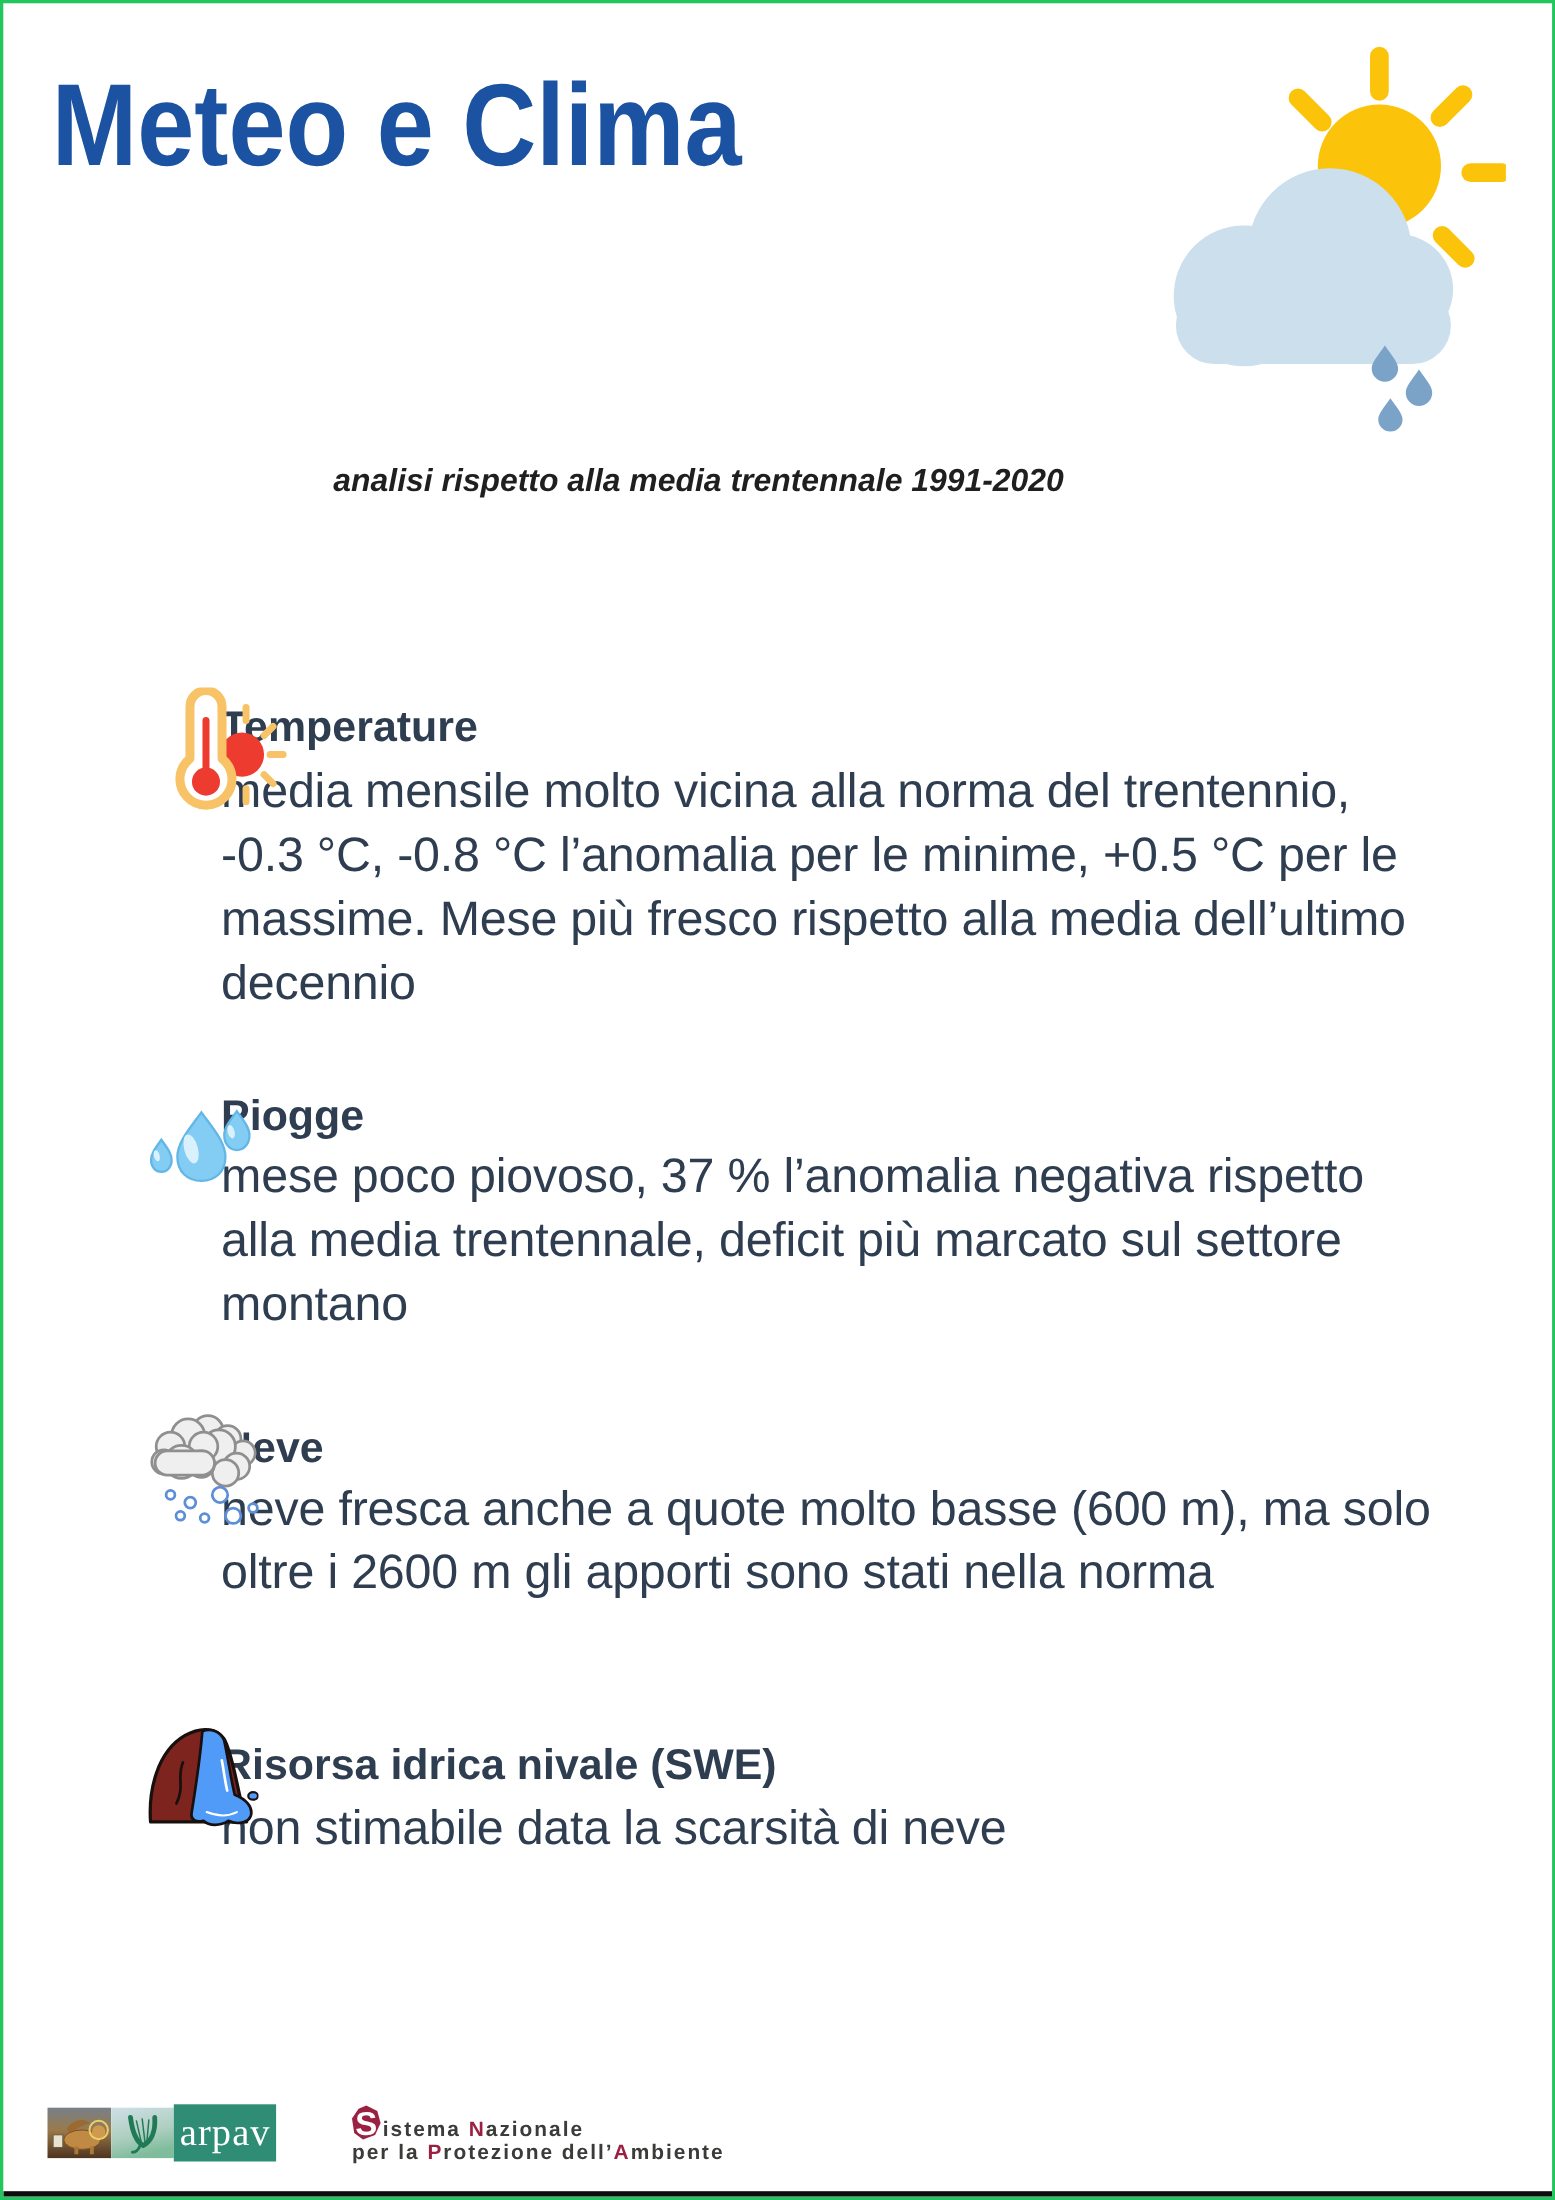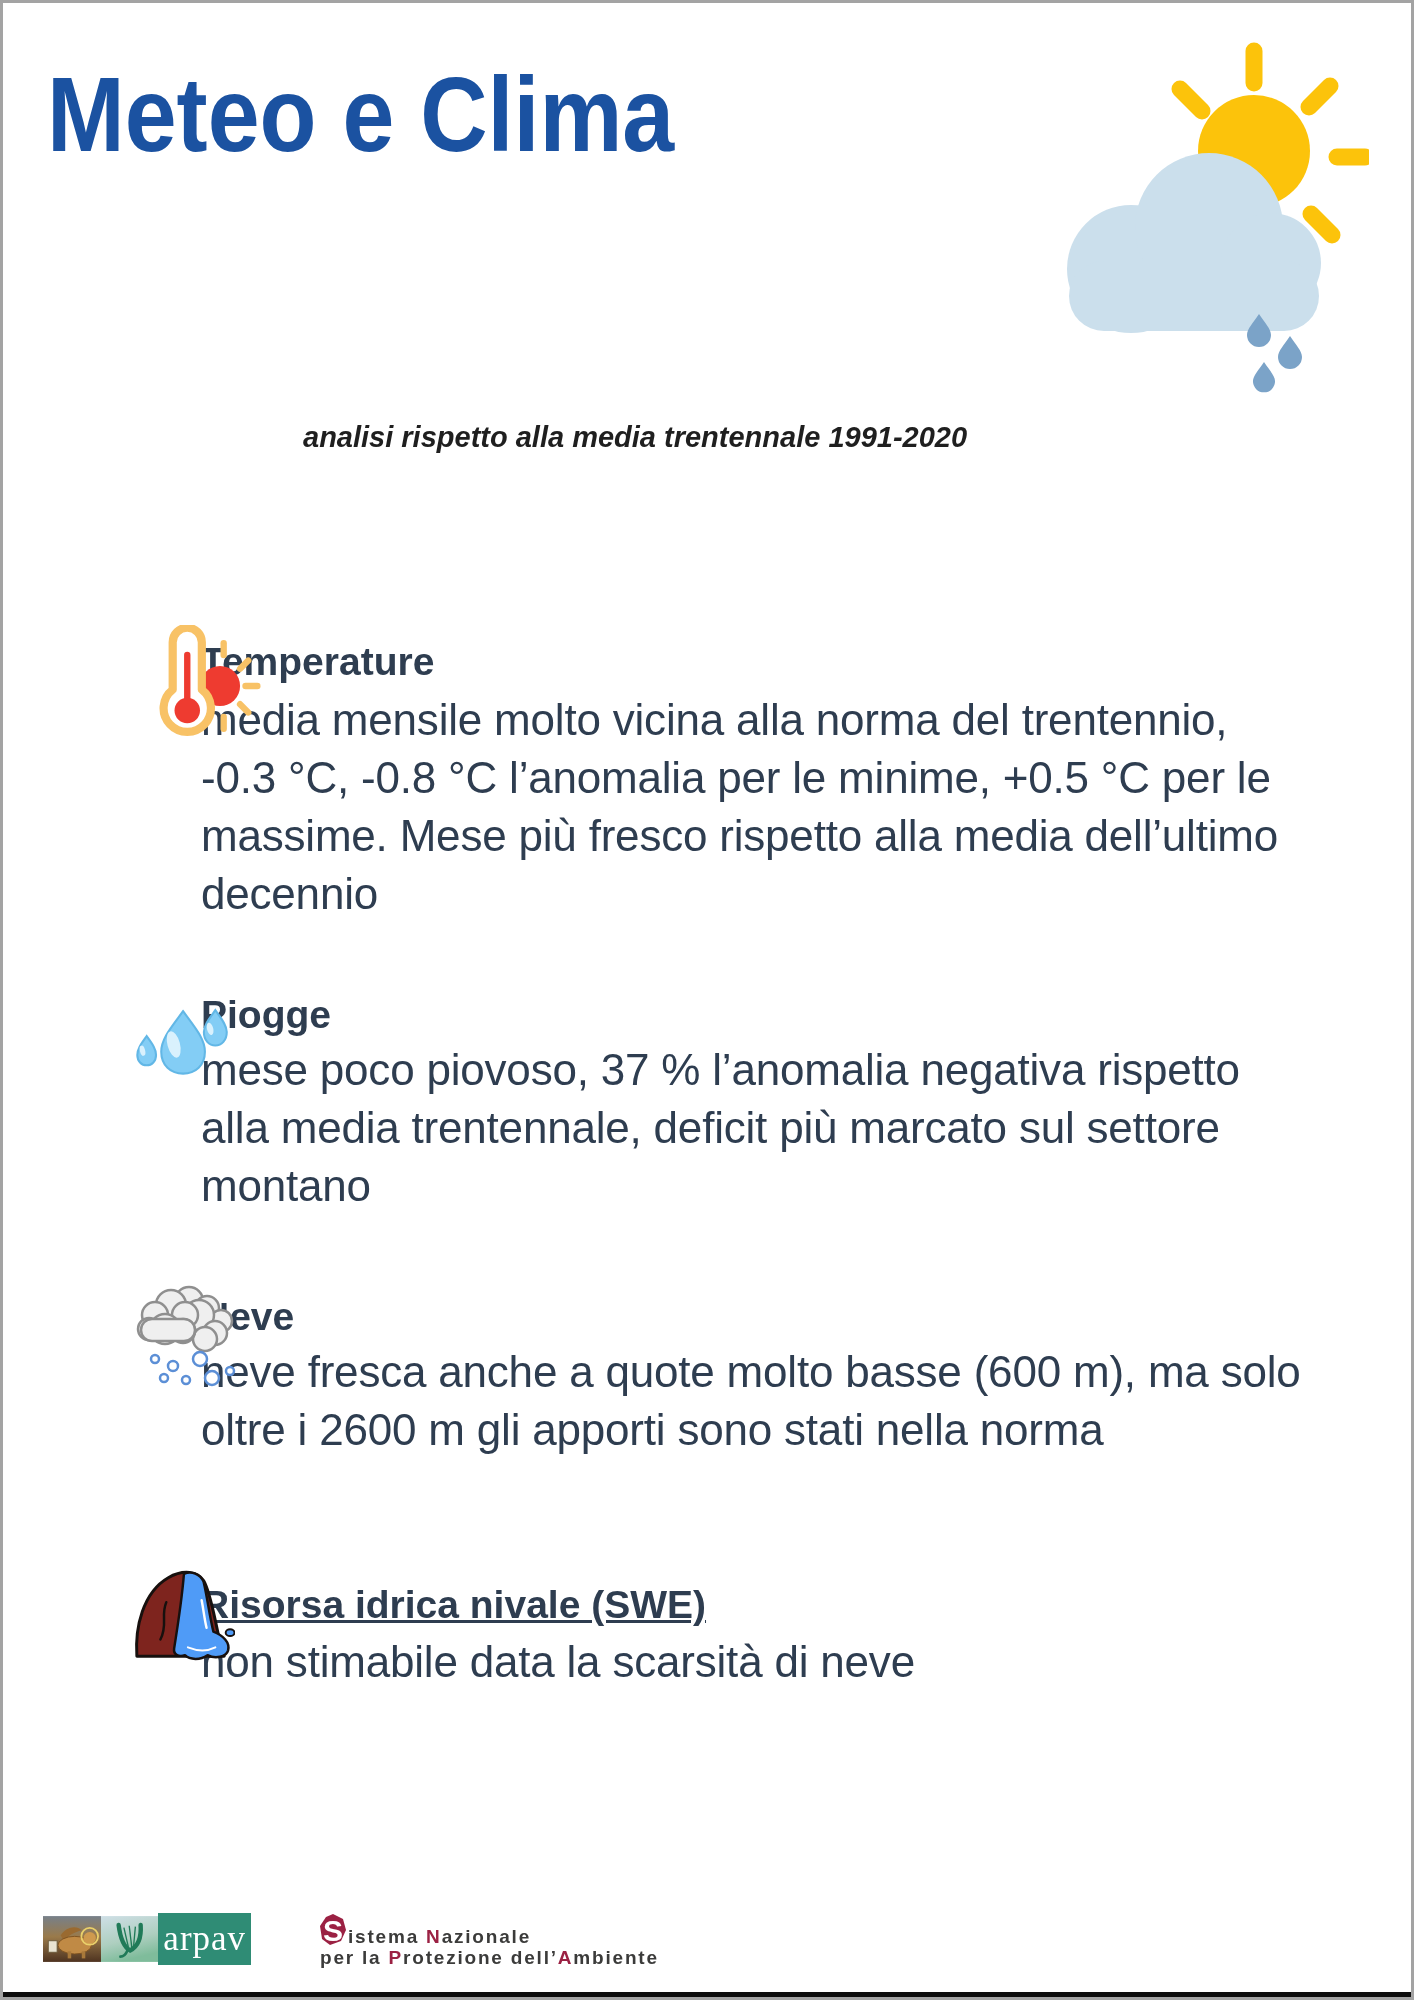--- a/index.html
+++ b/index.html
@@ -1,20 +1,20 @@
 <!DOCTYPE html>
 <html><head>
 <meta charset="utf-8">
 <style>
   html,body{margin:0;padding:0;background:#e9e9e9;}
   .page{
     position:relative;
     width:1414px;height:2000px;
     background:#ffffff;
-    border:3px solid #a3a3a3;
+    border:3px solid #22c55e;
     box-sizing:border-box;
     overflow:hidden;
     font-family:"Liberation Sans","DejaVu Sans",sans-serif;
     color:#2e3d50;
   }
   .squeeze{display:inline-block;transform:scaleX(0.88);transform-origin:left center;white-space:pre;}
   .main-title{
     position:absolute;left:44px;top:56px;
     font-size:106px;line-height:110px;font-weight:bold;
     color:#1b52a1;margin:0;
@@ -36,21 +36,21 @@
   .section h3{
     margin:0;font-size:39px;line-height:48px;font-weight:bold;color:#2e3d50;
   }
   .section p{
     margin:0;font-size:44px;line-height:58px;color:#2e3d50;
     white-space:pre-line;letter-spacing:-0.2px;
   }
   .sec-temperature{top:620px;} .sec-temperature .icon-box{top:2px;}  .sec-temperature h3{padding-top:15px;} .sec-temperature p{margin-top:5px;}
   .sec-piogge{top:985px;}      .sec-piogge .icon-box{top:-4px;}     .sec-piogge h3{padding-top:3px;}       .sec-piogge p{margin-top:2px;}
   .sec-neve{top:1288px;}       .sec-neve .icon-box{top:-10px;}      .sec-neve h3{padding-top:2px;}         .sec-neve p{margin-top:2px;}
-  .sec-swe{top:1576px;}        .sec-swe .icon-box{top:-18px;}       .sec-swe h3{padding-top:2px;text-decoration:underline;}          .sec-swe p{margin-top:4px;}
+  .sec-swe{top:1576px;}        .sec-swe .icon-box{top:-18px;}       .sec-swe h3{padding-top:2px;}          .sec-swe p{margin-top:4px;}
 
   .arpav-logo{position:absolute;left:40px;top:1910px;width:208px;height:52px;display:flex;}
   .arpav-tile-text{
     width:105px;height:52px;background:#2f8c75;
     display:flex;align-items:center;justify-content:center;
   }
   .arpav-tile-text span{
     font-family:"Liberation Serif","DejaVu Serif",serif;
     color:#ffffff;font-size:35px;letter-spacing:1px;
   }

